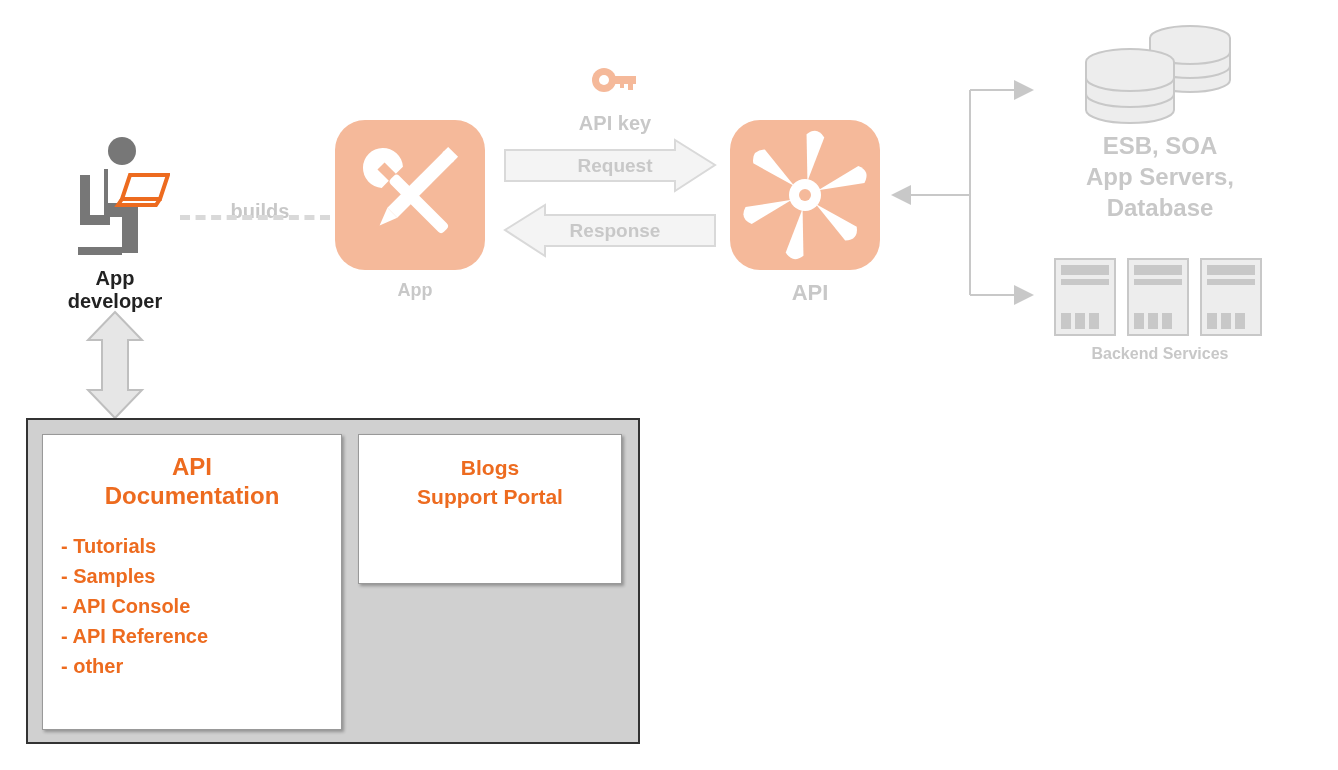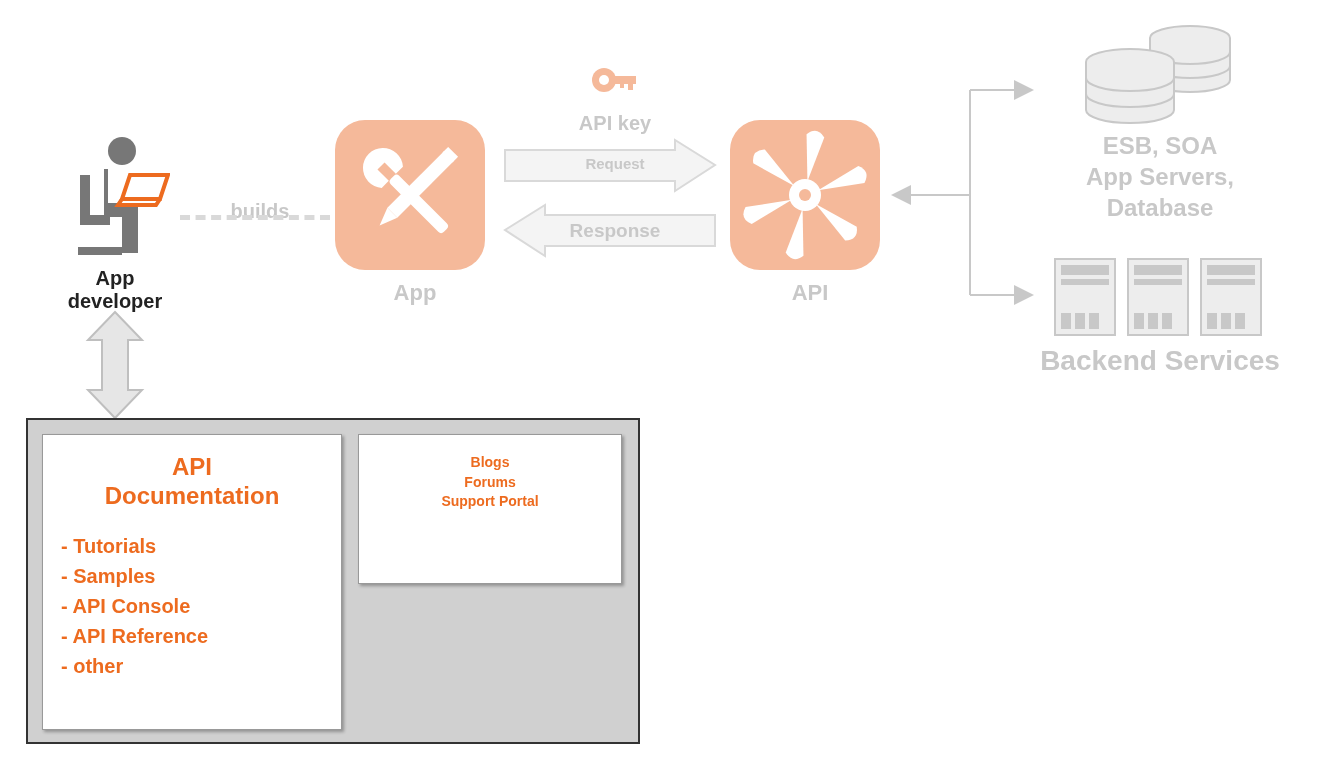--- a/index.html
+++ b/index.html
@@ -12,54 +12,54 @@
   .developer-label { font-size: 20px; font-weight: bold; margin-top: 8px; }
 
   
   .builds { position: absolute; left: 180px; top: 200px; width: 160px; text-align: center; }
   .builds-label { color: #c8c8c8; font-size: 20px; font-weight: bold; }
   .dashes { position: absolute; left: 180px; top: 215px; width: 150px; border-top: 5px dashed #d9d9d9; }
 
   
   .app { position: absolute; left: 335px; top: 120px; width: 160px; text-align: center; }
   .app-icon-box { width: 150px; height: 150px; border-radius: 30px; background: #f5b99a; position: relative; }
-  .app-label { font-size: 22px; font-weight: bold; color: #c8c8c8; margin-top: 10px; }
+  .app-label { font-size: 18px; font-weight: bold; color: #c8c8c8; margin-top: 10px; }
 
   
   .apikey { position: absolute; left: 530px; top: 60px; width: 170px; text-align: center; }
   .apikey-label { color: #c8c8c8; font-size: 20px; font-weight: bold; margin-top: 12px; }
 
   
   .req-arrow { position: absolute; left: 500px; top: 138px; width: 220px; height: 55px; }
-  .req-label { position: absolute; left: 540px; top: 155px; width: 150px; text-align: center; color: #c8c8c8; font-size: 15px; font-weight: bold; }
+  .req-label { position: absolute; left: 540px; top: 155px; width: 150px; text-align: center; color: #c8c8c8; font-size: 19px; font-weight: bold; }
   .resp-arrow { position: absolute; left: 500px; top: 203px; width: 220px; height: 55px; }
   .resp-label { position: absolute; left: 540px; top: 220px; width: 150px; text-align: center; color: #c8c8c8; font-size: 19px; font-weight: bold; }
 
   
   .api { position: absolute; left: 730px; top: 120px; width: 160px; text-align: center; }
   .api-icon-box { width: 150px; height: 150px; border-radius: 30px; background: #f5b99a; position: relative; }
   .api-label { font-size: 22px; font-weight: bold; color: #c8c8c8; margin-top: 10px; }
   .backend-top { position: absolute; left: 1040px; top: 20px; width: 240px; text-align: center; }
   .backend-labels { color: #c8c8c8; font-size: 24px; font-weight: bold; line-height: 1.3; }
   .backend-bottom { position: absolute; left: 1040px; top: 255px; width: 240px; text-align: center; }
-  .backend-services-label { position: absolute; left: 1020px; top: 345px; width: 280px; text-align: center; color: #c8c8c8; font-size: 28px; font-weight: bold; }
+  .backend-services-label { position: absolute; left: 1020px; top: 345px; width: 280px; text-align: center; color: #c8c8c8; font-size: 16px; font-weight: bold; }
 
   
   .down-arrow { position: absolute; left: 80px; top: 310px; width: 70px; height: 110px; }
 
   
   .doc-container { position: absolute; left: 26px; top: 418px; width: 614px; height: 326px; background: #d0d0d0; border: 2px solid #333; }
   .doc-box { position: absolute; background: #fff; border: 1px solid #999; box-shadow: 2px 2px 3px rgba(0,0,0,0.3); }
   .doc-box-left { left: 14px; top: 14px; width: 300px; height: 296px; padding: 18px; }
   .doc-box-right { left: 330px; top: 14px; width: 264px; height: 150px; padding: 18px; text-align: center; }
   .doc-title { color: #ed6b1f; font-size: 24px; font-weight: bold; text-align: center; line-height: 1.2; margin-bottom: 20px; }
   .doc-list { list-style: none; }
   .doc-list li { color: #ed6b1f; font-size: 20px; font-weight: bold; line-height: 1.5; }
   .doc-list li::before { content: "- "; }
-  .doc-right-line { color: #ed6b1f; font-size: 14px; font-weight: bold; line-height: 1.4; }
+  .doc-right-line { color: #ed6b1f; font-size: 21px; font-weight: bold; line-height: 1.4; }
 </style>
 </head>
 <body>
 
 <div class="developer">
   <svg class="developer-icon" viewBox="0 0 110 120">
 
     <circle cx="62" cy="16" r="14" fill="#777"></circle>
 
     <path d="M 48 34 L 48 68 L 78 68 L 78 118 L 62 118 L 62 82 L 44 82 L 44 34 Z" fill="#777"></path>
@@ -222,16 +222,15 @@
     <ul class="doc-list">
       <li>Tutorials</li>
       <li>Samples</li>
       <li>API Console</li>
       <li>API Reference</li>
       <li>other</li>
     </ul>
   </div>
   <div class="doc-box doc-box-right">
     <div class="doc-right-line">Blogs</div>
-    <div class="doc-right-line">Forums</div>
     <div class="doc-right-line">Support Portal</div>
   </div>
 </div>
 
 </body></html>

